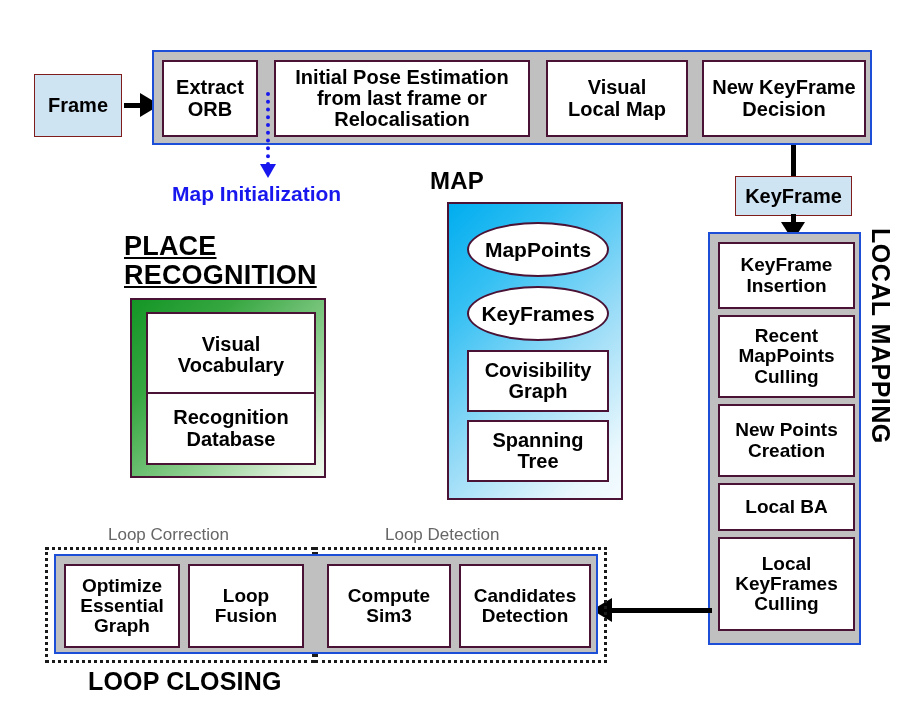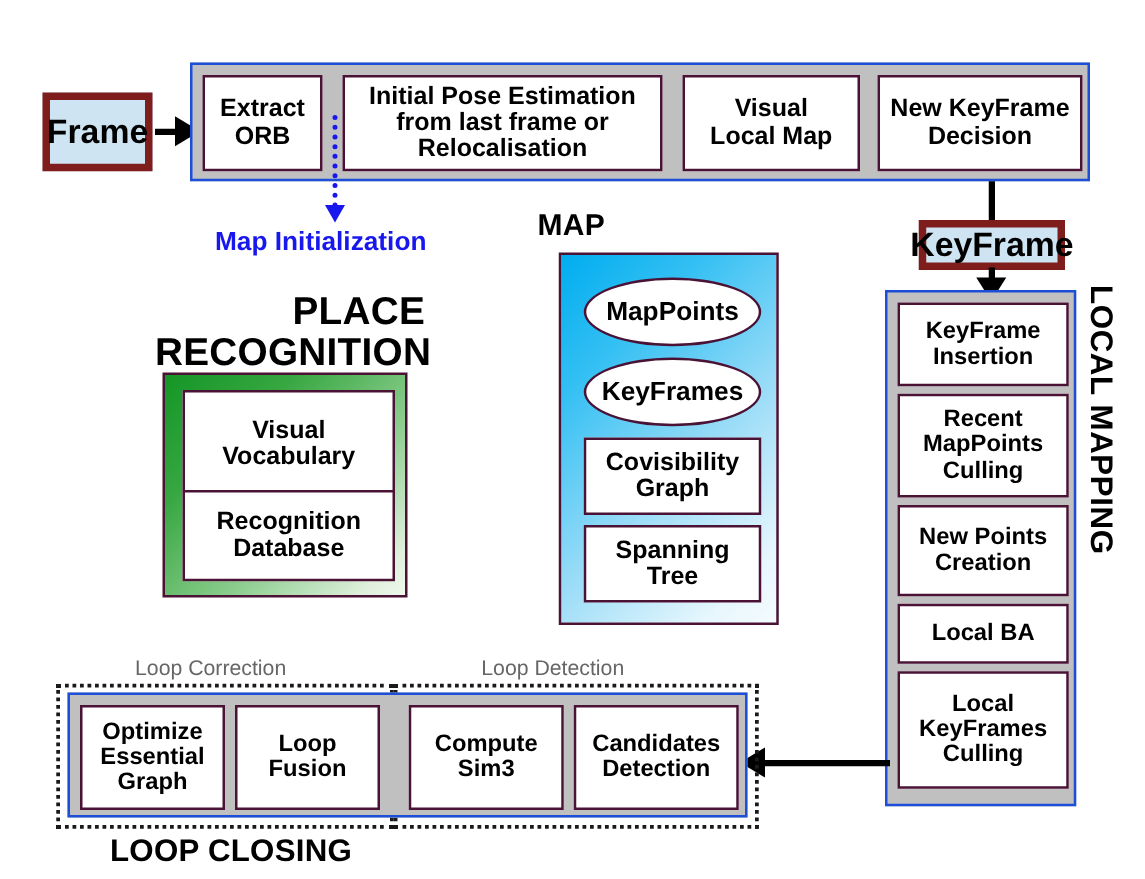--- a/index.html
+++ b/index.html
@@ -20,21 +20,21 @@
   
   .section-title {
     font-weight: bold;
     color: #000000;
     letter-spacing: 0.2px;
     line-height: 1.08;
     white-space: pre-line;
   }
   .title-tracking { font-size: 25px; }
   .title-map      { font-size: 24px; }
-  .title-place    { font-size: 31px; text-align: right; }
+  .title-place    { font-size: 27px; text-align: left; text-decoration: underline; }
   .title-loop     { font-size: 25px; }
 
   .title-localmap {
     font-size: 25px; font-weight: bold; color: #000;
     writing-mode: vertical-rl;
     text-orientation: mixed;
     letter-spacing: 0.5px;
   }
 
   .sub-title {
@@ -58,26 +58,26 @@
     font-weight: bold;
     font-size: 20px;
     color: #000000;
     line-height: 1.06;
     white-space: pre-line;
   }
   .cell.small { font-size: 19px; }
 
   .io-box {
     background: #cfe4f2;
-    border: 6px solid #7f1d1d;
+    border: 1px solid #7f1d1d;
     display: flex;
     align-items: center;
     justify-content: center;
     font-weight: bold;
-    font-size: 27px;
+    font-size: 20px;
     color: #000000;
   }
 
   
   .map-box {
     background: linear-gradient(135deg, #00adef 0%, #35c0f3 25%, #9adcf7 58%, #e8f7fd 88%, #f4fbfe 100%);
     border: 2px solid #4a1336;
   }
   .ellipse {
     background: #ffffff;

